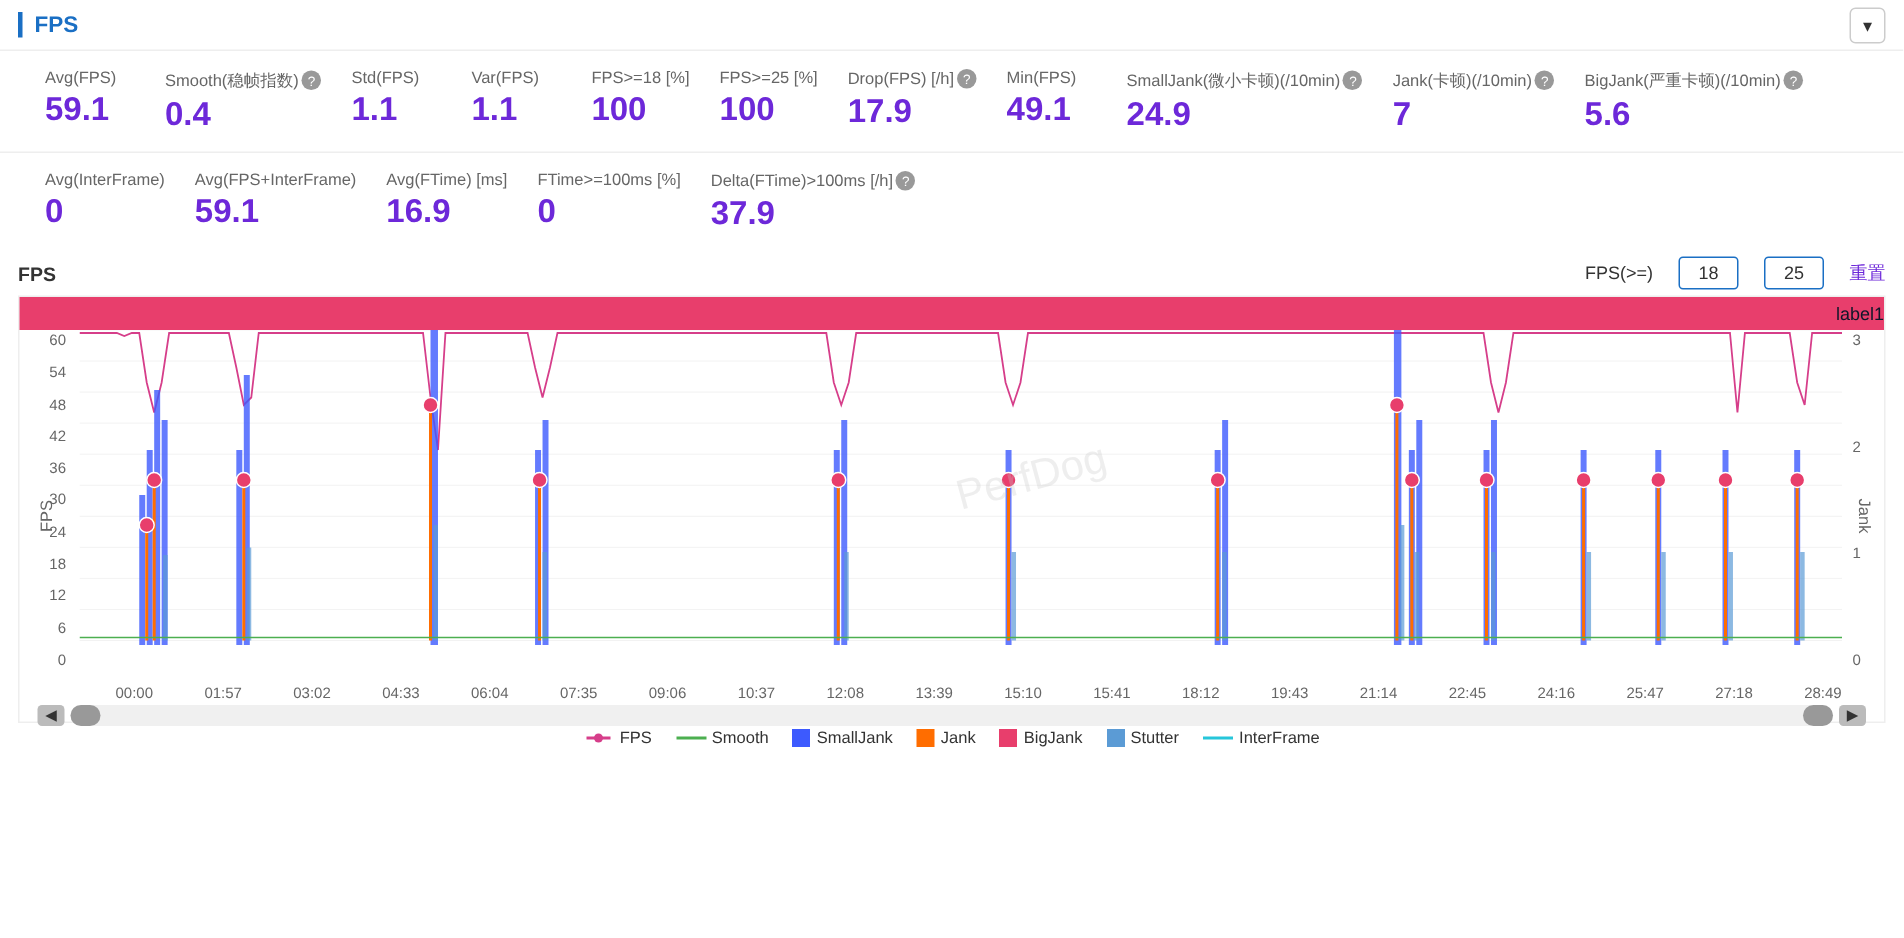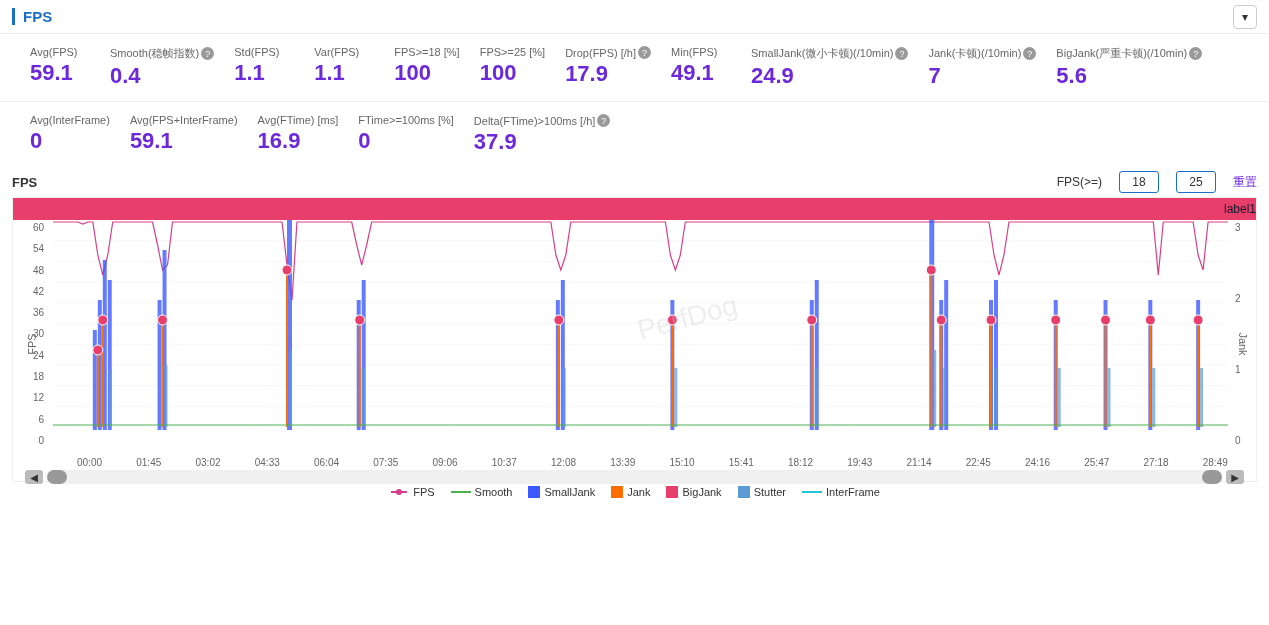--- a/index.html
+++ b/index.html
@@ -250,21 +250,21 @@
         <rect x="1104" y="148" width="3" height="59" fill="#5b9bd5" opacity="0.7"></rect>
         <rect x="1152" y="148" width="3" height="59" fill="#5b9bd5" opacity="0.7"></rect>
 
         <polyline fill="none" stroke="#4caf50" stroke-width="1" points="0,205 100,205 200,205 300,205 400,205 500,205 600,205 700,205 800,205 900,205 1000,205 1100,205 1180,205"></polyline>
 
         <text x="590" y="120" font-size="28" fill="rgba(200,200,200,0.3)" transform="rotate(-15,590,120)" font-family="Arial">PerfDog</text>
       </svg>
 
       <div style="position:absolute; bottom:0; left:40px; right:28px; display:flex; justify-content:space-between; font-size:10px; color:#666;margin-left:24px;">
         <span>00:00</span>
-        <span>01:45</span>
+        <span>01:57</span>
         <span>03:02</span>
         <span>04:33</span>
         <span>06:04</span>
         <span>07:35</span>
         <span>09:06</span>
         <span>10:37</span>
         <span>12:08</span>
         <span>13:39</span>
         <span>15:10</span>
         <span>15:41</span>

